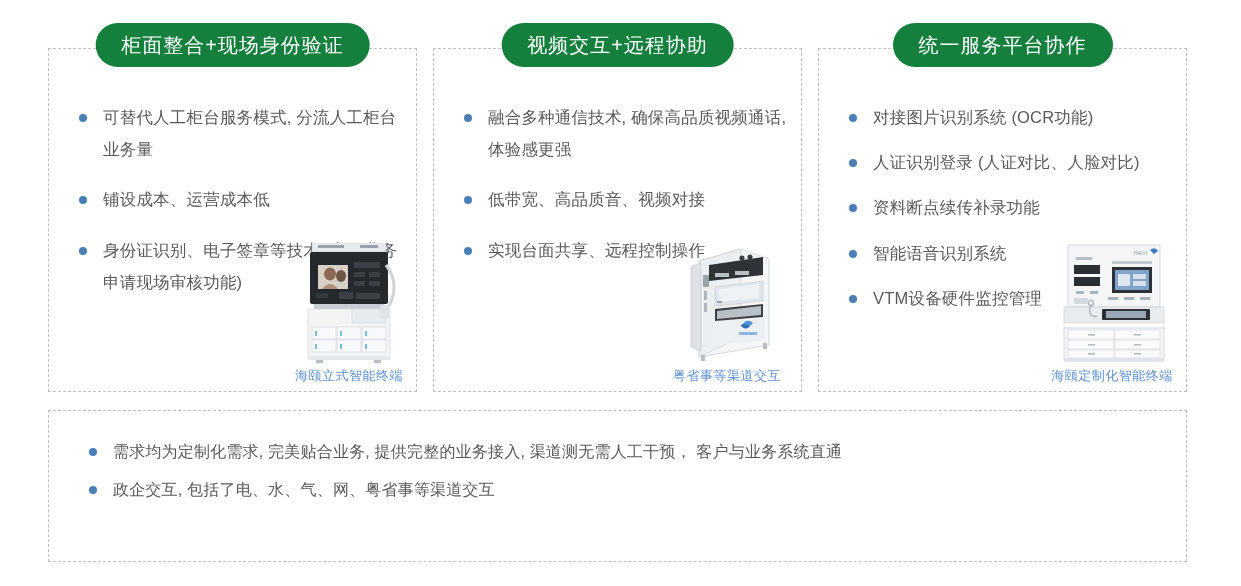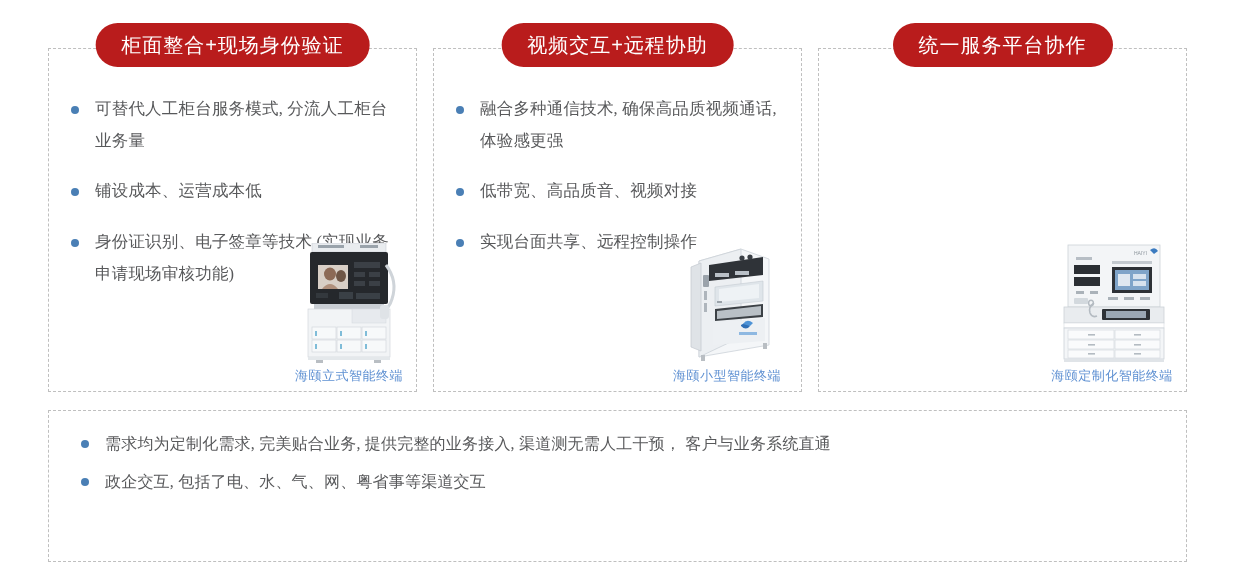--- a/index.html
+++ b/index.html
@@ -19,38 +19,38 @@
   }
   .panel{
     position:relative;
     width:369px;
     border:1px dashed #bfbfbf;
     box-sizing:border-box;
     background:#fff;
   }
   .pill{
     position:absolute;top:-26px;left:50%;transform:translateX(-50%);
-    background:#b91c1c;
+    background:#15803d;
     color:#ffffff;
     border-radius:22px;
     height:44px;line-height:44px;
     padding:0 26px;
     white-space:nowrap;
     font-size:20px;
     letter-spacing:1px;
     text-align:center;
     box-sizing:border-box;
   }
   .panel-body{
     padding:44px 14px 6px 14px;
     position:relative;
     height:100%;
     box-sizing:border-box;
   }
-  ul.blist{list-style:none;margin:0;padding:0;font-family:Liberation Serif, serif;}
+  ul.blist{list-style:none;margin:8px;padding:0;}
   ul.blist li{
     position:relative;
     padding-left:32px;
     margin-bottom:18px;
     font-size:16.5px;
     line-height:1.95;
     color:#58595b;
     letter-spacing:0.2px;
   }
   ul.blist li::before{
@@ -182,28 +182,35 @@
               <polygon points="38,70 82,65 82,74 38,78" fill="#b9c0c6"></polygon>
               <polygon points="34,82 86,77 86,100 34,104" fill="#edf0f3"></polygon>
               <path d="M62 84 q5 -4 9 1 q-4 5 -9 0 z" fill="#2f6fb5"></path>
               <path d="M64 83 q4 -6 10 -1 l-3 3 z" fill="#4e93d6"></path>
               <rect x="60" y="91" width="18" height="3" fill="#4e93d6" opacity=".6"></rect>
               <rect x="22" y="114" width="4" height="6" fill="#b9bec3"></rect>
               <rect x="84" y="102" width="4" height="6" fill="#b9bec3"></rect>
               <rect x="38" y="60" width="5" height="2" fill="#9aa2a9"></rect>
             </svg>
           </div>
-          <div class="caption">海颐小型智能终端</div>
+          <div class="caption">粤省事等渠道交互</div>
         </div>
       </div>
     </div>
 
     <div class="panel p3">
       <div class="pill">统一服务平台协作</div>
       <div class="panel-body">
+        <ul class="blist">
+          <li class="wide">对接图片识别系统 (OCR功能)</li>
+          <li class="wide">人证识别登录 (人证对比、人脸对比)</li>
+          <li class="wide">资料断点续传补录功能</li>
+          <li>智能语音识别系统</li>
+          <li>VTM设备硬件监控管理</li>
+        </ul>
         <div class="figure fig3">
           <div class="devwrap">
             <svg width="124" height="122" viewBox="0 0 124 122">
               <rect x="18" y="4" width="92" height="62" fill="#f3f5f7" stroke="#ccd2d8" stroke-width=".8"></rect>
               <text x="84" y="14" font-size="5" fill="#8d959d" font-family="Liberation Sans, sans-serif">HAIYI</text>
               <path d="M100 9 q5 -4 8 1 l-4 3 z" fill="#3b7bc0"></path>
               <rect x="26" y="16" width="16" height="3" fill="#b7bec5"></rect>
               <rect x="24" y="24" width="26" height="9" fill="#2b2f34"></rect>
               <rect x="24" y="36" width="26" height="9" fill="#2b2f34"></rect>
               <rect x="62" y="20" width="40" height="3" fill="#c3c9cf"></rect>

